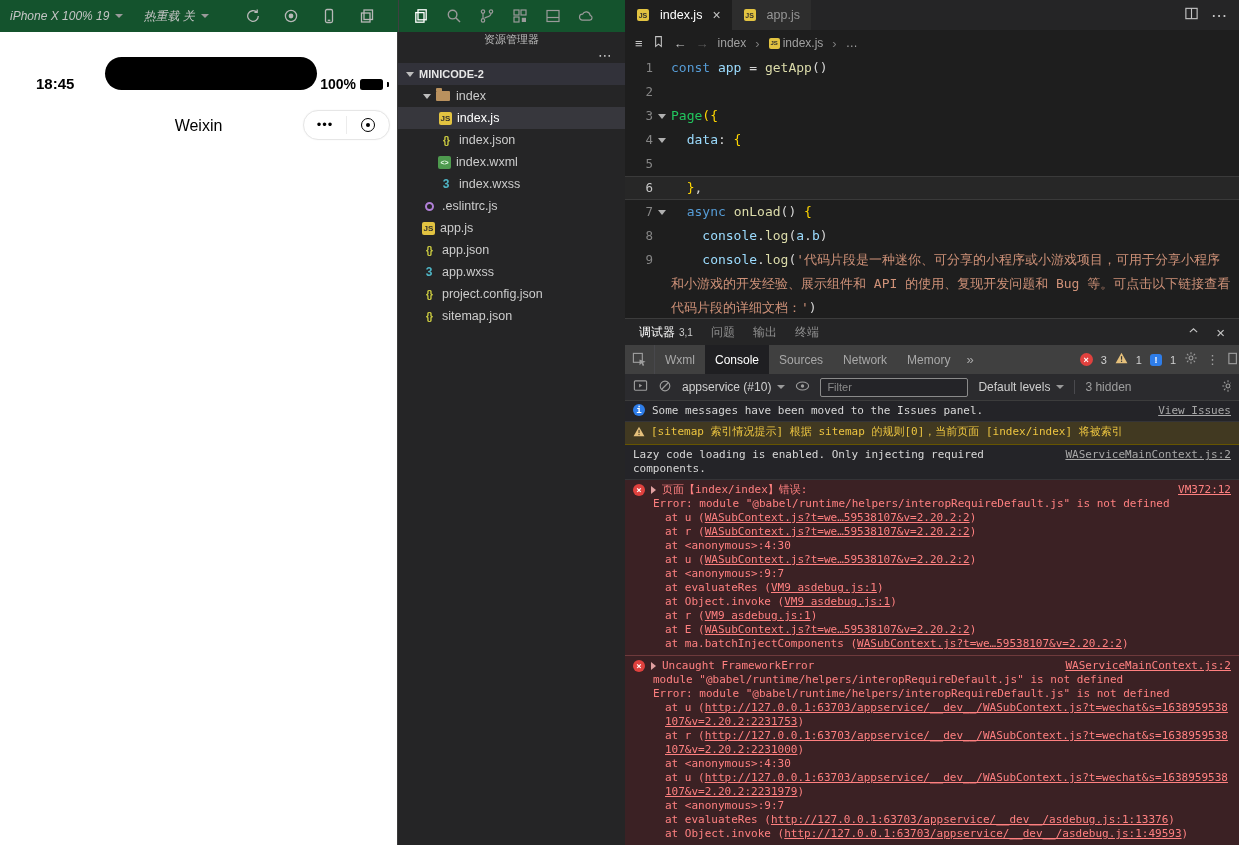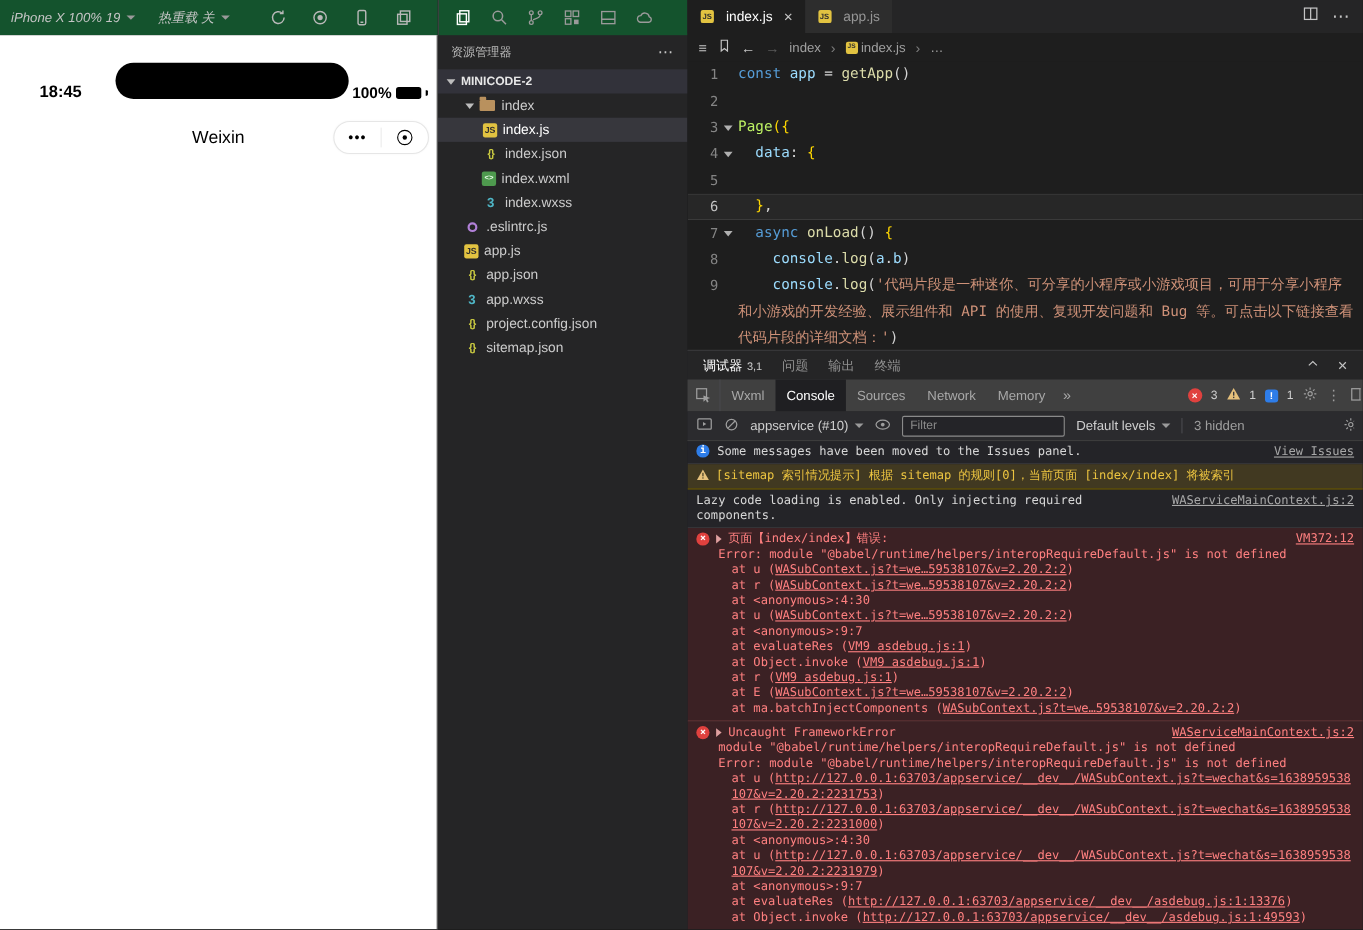--- a/index.html
+++ b/index.html
@@ -29,21 +29,21 @@
   .nav-title { font-size:16px; color:#000; }
   .capsule { position:absolute; right:7px; top:2px; width:87px; height:30px; border:1px solid #e6e6e6; border-radius:16px; display:flex; align-items:center; background:#fff; box-shadow:0 0 2px rgba(0,0,0,.05); }
   .capsule .dots { flex:1; text-align:center; font-size:13px; letter-spacing:1px; color:#000; line-height:28px; }
   .capsule .cdiv { width:1px; height:18px; background:#ececec; }
   .capsule .target { flex:1; display:flex; align-items:center; justify-content:center; }
   .target-outer { width:14px; height:14px; border:1.6px solid #000; border-radius:50%; display:flex; align-items:center; justify-content:center; }
   .target-inner { width:4px; height:4px; background:#000; border-radius:50%; }
 
   
   .exp-col { width:227px; background:#252526; display:flex; flex-direction:column; flex:none; color:#cccccc; }
-  .exp-header { height:31px; display:flex; align-items:center; padding:0 12px; font-size:11px; color:#bbbbbb; }
+  .exp-header { height:31px; display:flex; align-items:center; padding:0 12px; font-size:11px; color:#bbbbbb;flex-direction:column; }
   .exp-header .more { margin-left:auto; color:#c5c5c5; font-size:14px; letter-spacing:1px; cursor:default; }
   .section-row { height:22px; display:flex; align-items:center; padding:0 6px; font-size:11px; font-weight:700; color:#cfcfcf; cursor:default; }
   .section-row.project { background:#32323a; color:#e7e7e7; }
   .chev-right { width:0;height:0;border-top:4px solid transparent;border-bottom:4px solid transparent;border-left:5px solid #bdbdbd; margin:0 6px 0 3px; }
   .chev-down { width:0;height:0;border-left:4px solid transparent;border-right:4px solid transparent;border-top:5px solid #bdbdbd; margin:0 5px 0 2px; }
   .file-tree { flex:1; overflow:hidden; font-size:12.5px; }
   .tree-row { height:22px; display:flex; align-items:center; cursor:pointer; color:#cccccc; }
   .tree-row.selected { background:#37373d; color:#ffffff; }
   .tree-label { white-space:nowrap; }
   .fi { display:inline-flex; align-items:center; justify-content:center; width:16px; height:14px; margin-right:5px; font-weight:700; flex:none; font-family:"Liberation Sans",sans-serif; }
@@ -76,21 +76,21 @@
   .code { height:262px; background:#1e1e1e; overflow:hidden; font-family:"DejaVu Sans Mono",monospace; font-size:13px; line-height:24px; flex:none; }
   .code-line { display:flex; }
   .code-line.current { background:#272727; box-shadow: inset 0 1px 0 #3a3a3a, inset 0 -1px 0 #3a3a3a; }
   .gutter { width:46px; flex:none; display:flex; align-items:flex-start; }
   .lnum { width:28px; text-align:right; color:#858585; font-size:12.5px; }
   .code-line.current .lnum { color:#c6c6c6; }
   .fold { width:18px; display:flex; justify-content:center; padding-top:10px; }
   .fold.has:after { content:''; width:0; height:0; border-left:4px solid transparent; border-right:4px solid transparent; border-top:5px solid #b0b0b0; }
   .lcontent { flex:1; white-space:pre-wrap; word-break:break-all; padding-right:8px; color:#d4d4d4; min-width:0; }
   .tok-kw { color:#569cd6; } .tok-fn { color:#dcdcaa; } .tok-var { color:#9cdcfe; }
-  .tok-glob { color:#bef264; } .tok-pl { color:#d4d4d4; } .tok-str { color:#ce9178; } .tok-br { color:#ffd700; }
+  .tok-glob { color:#22c55e; } .tok-pl { color:#d4d4d4; } .tok-str { color:#ce9178; } .tok-br { color:#ffd700; }
 
   
   .debugger { height:527px; display:flex; flex-direction:column; border-top:1px solid #3c3c3c; background:#242428; flex:none; min-width:0; }
   .dbg-header { height:26px; background:#252526; display:flex; align-items:center; gap:18px; padding:0 14px; font-size:12px; color:#8f8f8f; flex:none; }
   .dbg-tab.active { color:#ffffff; }
   .dbg-badge { font-size:10px; color:#cccccc; margin-left:4px; }
   .dbg-header-actions { margin-left:auto; display:flex; align-items:center; gap:16px; color:#c5c5c5; }
   .devtools-tabs { height:29px; background:#404040; display:flex; align-items:stretch; font-size:12px; color:#a8a8a8; flex:none;text-align:center; }
   .inspect-box { width:30px; display:flex; align-items:center; justify-content:center; border-right:1px solid #48484c; color:#9e9e9e; }
   .dt-tab { display:flex; align-items:center; padding:0 10px; cursor:pointer; }

